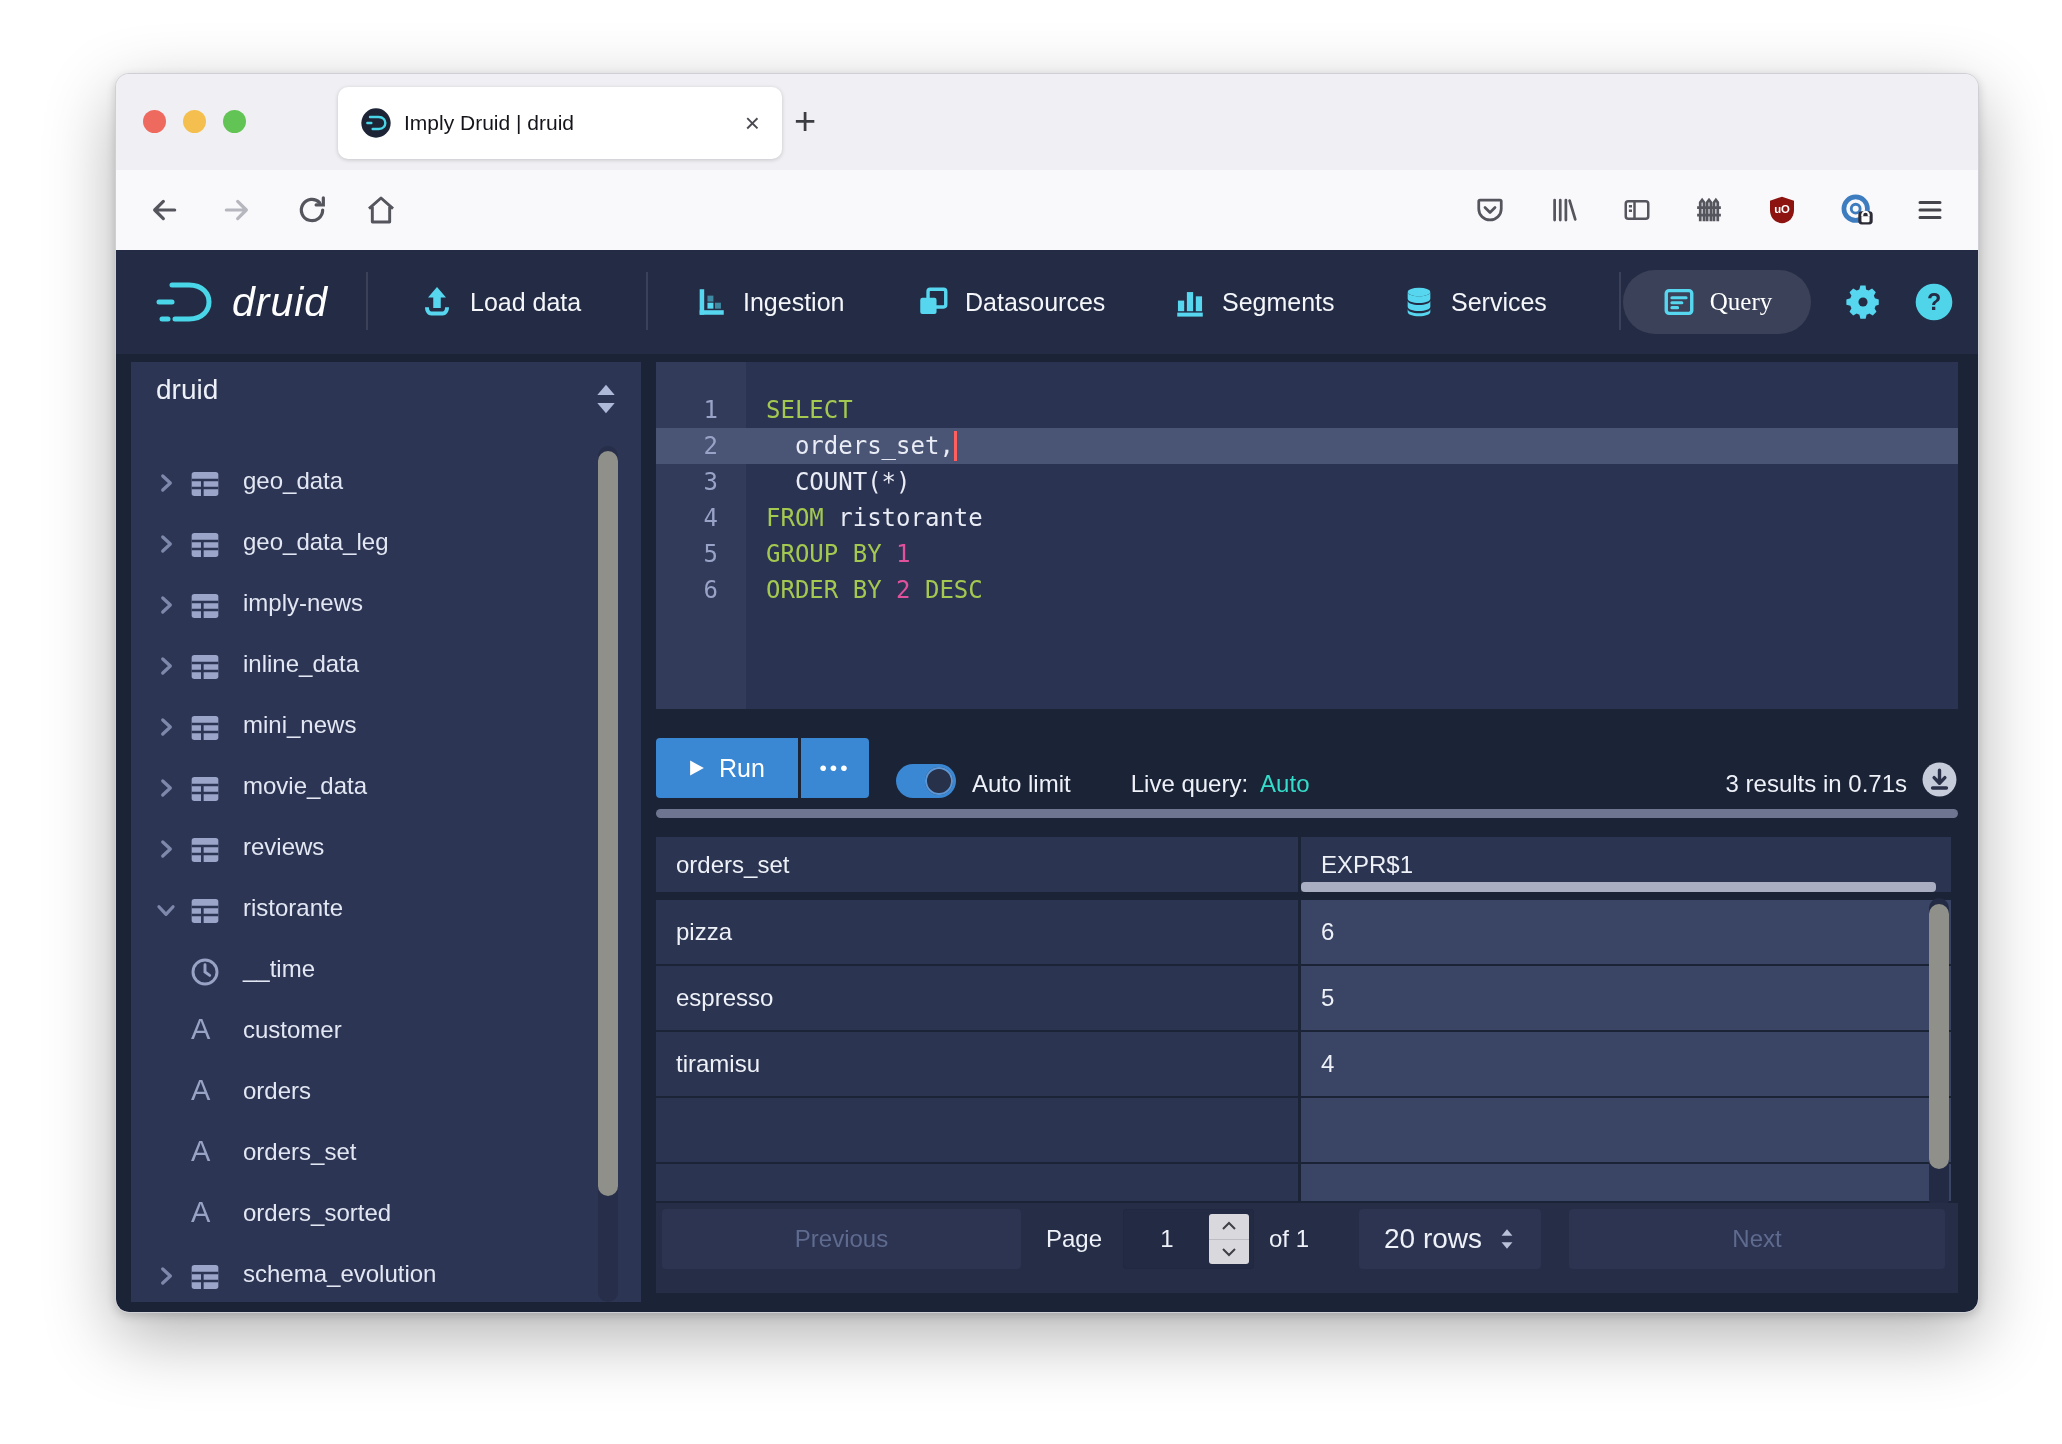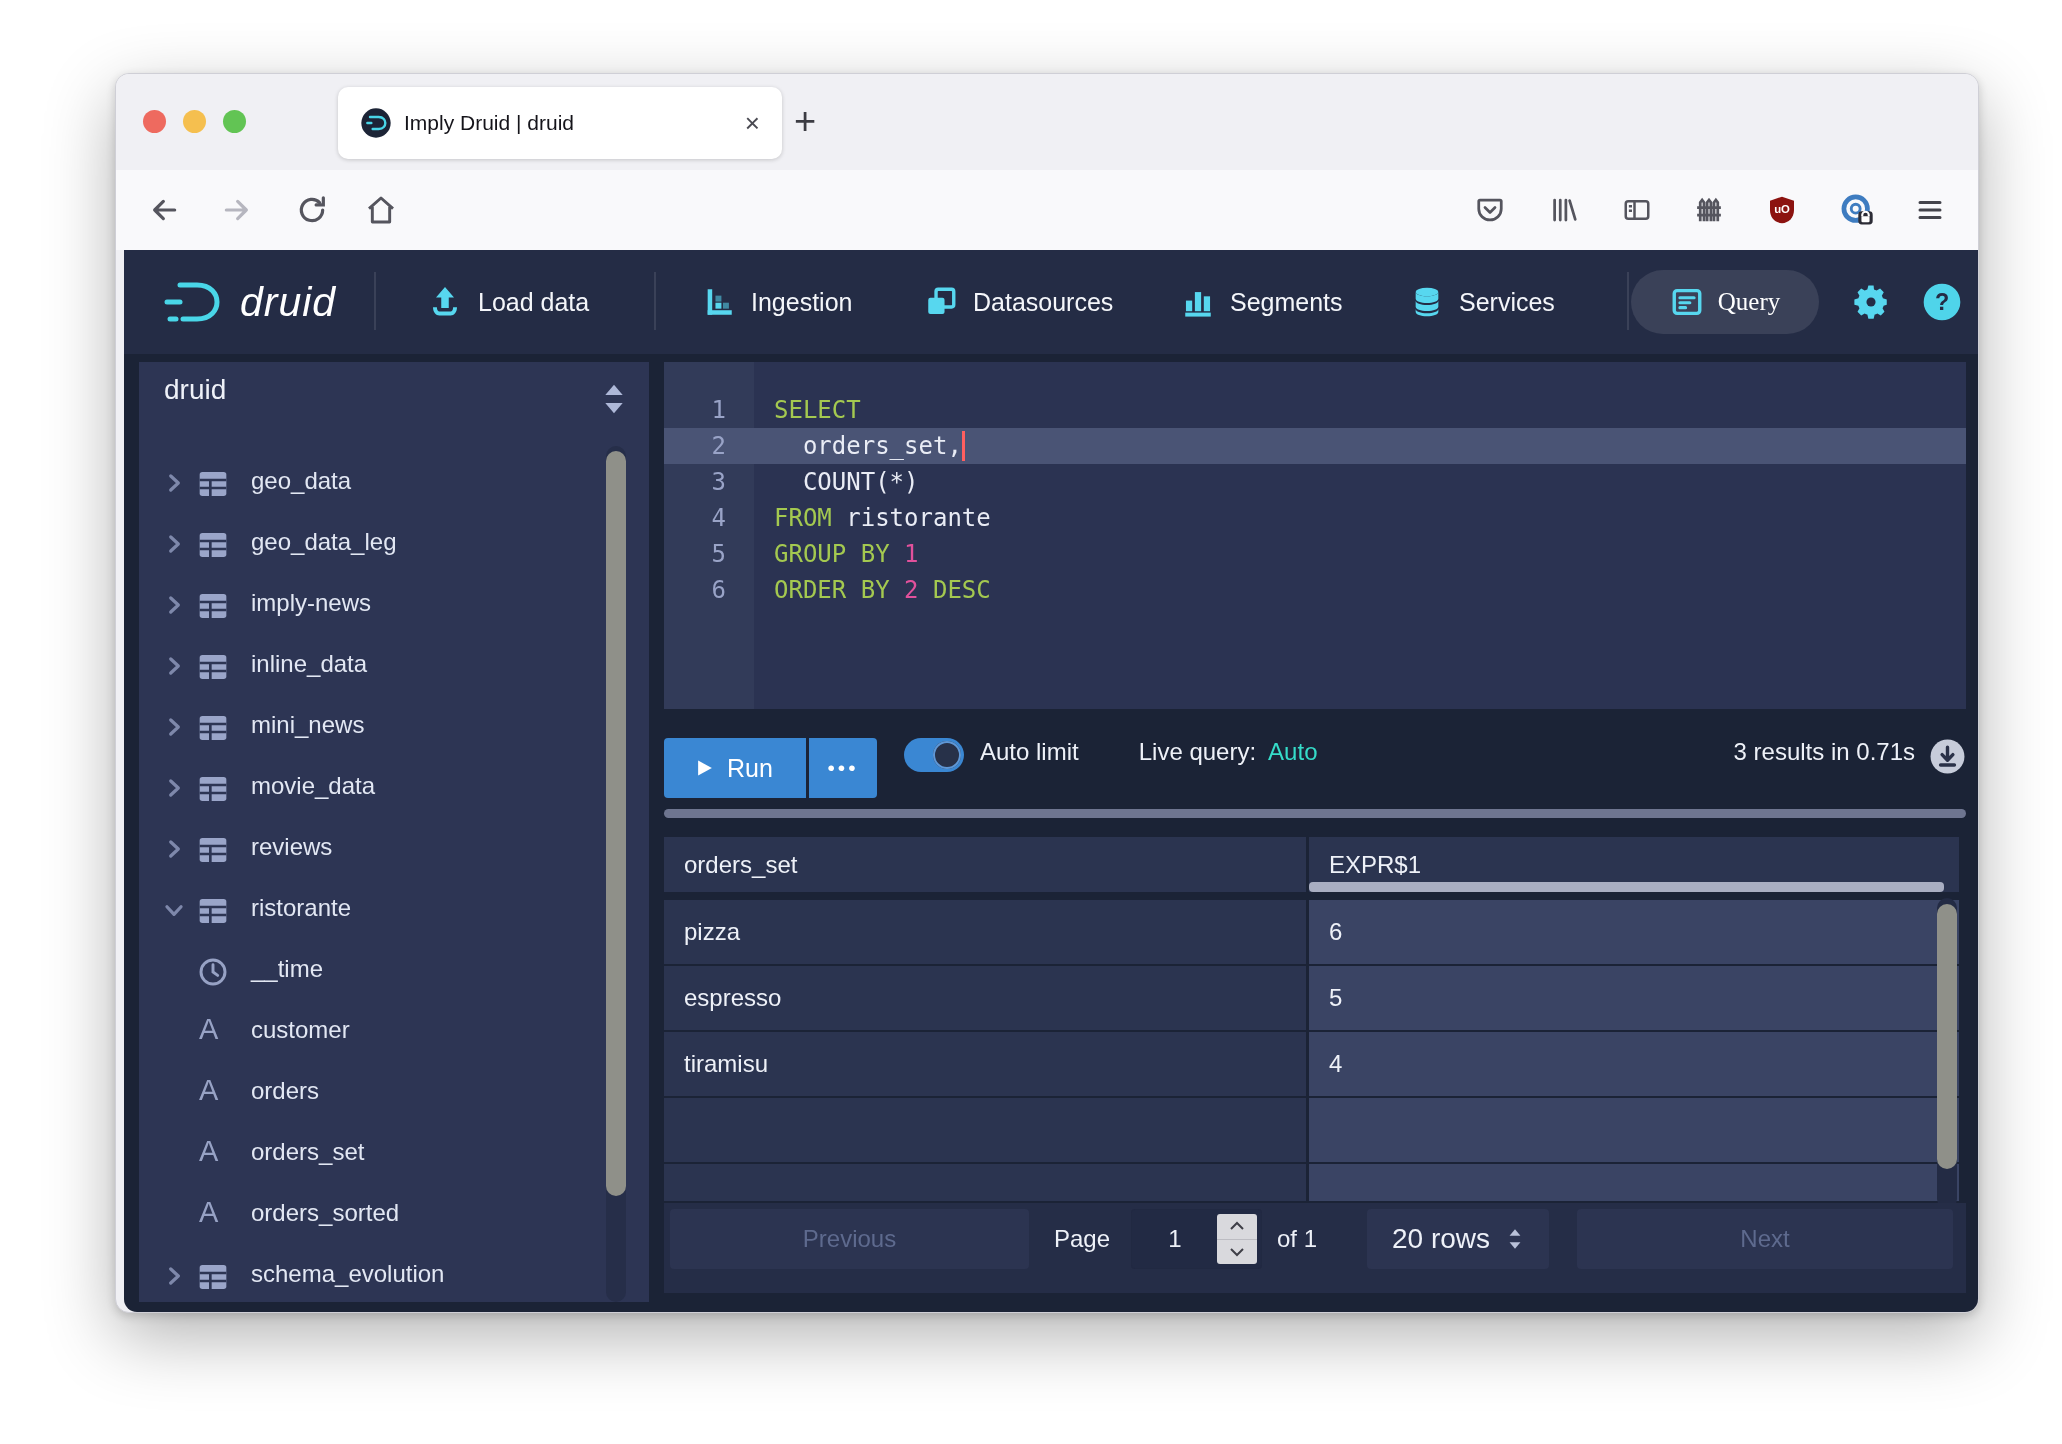--- a/index.html
+++ b/index.html
@@ -15,21 +15,21 @@
   .tab-title{font-size:21px;color:#15141a;margin-left:12px;flex:1;white-space:nowrap;overflow:hidden;}
   .tab-close{font-size:26px;color:#4a4a52;line-height:1;}
   .newtab{position:absolute;left:678px;top:26px;font-size:38px;color:#3c3c43;font-weight:300;}
   .toolbar{position:absolute;left:0;top:96px;width:100%;height:80px;background:#f9f9fb;}
   .tb-ico{position:absolute;top:18px;width:44px;height:44px;display:flex;align-items:center;justify-content:center;}
   .urlbar{position:absolute;left:352px;top:106px;width:940px;height:60px;background:#ededf0;border-radius:9px;
     display:flex;align-items:center;padding:0 16px;box-sizing:border-box;gap:10px;}
   .url-text{font-size:23px;color:#27272e;white-space:nowrap;overflow:hidden;flex:1;
     -webkit-mask-image:linear-gradient(90deg,#000 90%,transparent 99%);mask-image:linear-gradient(90deg,#000 90%,transparent 99%);}
   
-  .app{position:absolute;left:8px;top:176px;width:1862px;height:1062px;background:#1b2336;border-radius:0 0 13px 13px;overflow:hidden;}
+  .app{position:absolute;left:0;top:176px;width:1862px;height:1062px;background:#1b2336;border-radius:0 0 13px 13px;overflow:hidden;}
   .topnav{position:absolute;left:0;top:0;width:100%;height:104px;background:#242c45;}
   .nav-sep{position:absolute;top:22px;width:2px;height:58px;background:#3a4158;}
   .nav-item{position:absolute;top:0;height:104px;display:flex;align-items:center;gap:15px;color:#f4f6fa;font-size:25px;}
   .brand{position:absolute;left:38px;top:0;height:104px;display:flex;align-items:center;gap:12px;}
   .brand-word{color:#ffffff;font-size:41px;font-style:italic;font-weight:300;letter-spacing:1px;}
   .query-pill{position:absolute;left:1507px;top:20px;width:188px;height:64px;background:#3a4158;border-radius:32px;
     display:flex;align-items:center;justify-content:center;gap:14px;color:#fff;font-size:25px;font-family:Liberation Serif, serif;}
   
   .sidebar{position:absolute;left:15px;top:112px;width:510px;height:940px;background:#2d3554;overflow:hidden;}
   .sb-header{position:absolute;left:25px;top:12px;font-size:28px;color:#eef1f8;}
@@ -47,21 +47,21 @@
   .code-lines{position:absolute;left:540px;top:142px;width:1302px;font-family:"DejaVu Sans Mono",monospace;font-size:24px;}
   .cl{display:flex;height:36px;align-items:center;}
   .cl .num{width:90px;box-sizing:border-box;padding-right:28px;text-align:right;color:#99a3c7;}
   .cl .code{margin-left:20px;display:flex;}
   .cl .code span{white-space:pre;}
   .tok-kw{color:#a4c950;}
   .tok-plain{color:#e9ecf5;}
   .tok-num{color:#e2519c;}
   .cursor{position:absolute;left:838px;top:181px;width:3px;height:30px;background:#ff5f5f;}
   
-  .runbar{position:absolute;left:540px;top:488px;width:1302px;height:60px;display:flex;align-items:flex-start;}
+  .runbar{position:absolute;left:540px;top:488px;width:1302px;height:60px;display:flex;align-items:flex-end;}
   .run-btn{width:142px;height:60px;background:#3a87d3;border-radius:4px 0 0 4px;display:flex;align-items:center;justify-content:center;gap:14px;color:#fff;font-size:25px;}
   .more-btn{width:68px;height:60px;background:#3a87d3;border-radius:0 4px 4px 0;margin-left:3px;display:flex;align-items:center;justify-content:center;color:#fff;font-size:21px;letter-spacing:3px;}
   .toggle{width:60px;height:34px;background:#3a87d3;border-radius:17px;margin-left:27px;position:relative;}
   .knob{position:absolute;right:3px;top:3px;width:28px;height:28px;border-radius:50%;background:#273149;box-shadow:inset 0 0 0 2px #5e97d6;}
   .lbl{color:#eef1f8;font-size:24px;}
   .teal{color:#35dcc9;}
   .results-info{margin-left:auto;color:#eef1f8;font-size:24px;}
   .dl{width:37px;height:37px;margin-left:14px;}
   
   .splitter{position:absolute;left:540px;top:559px;width:1302px;height:9px;background:#6e7590;border-radius:5px;}

